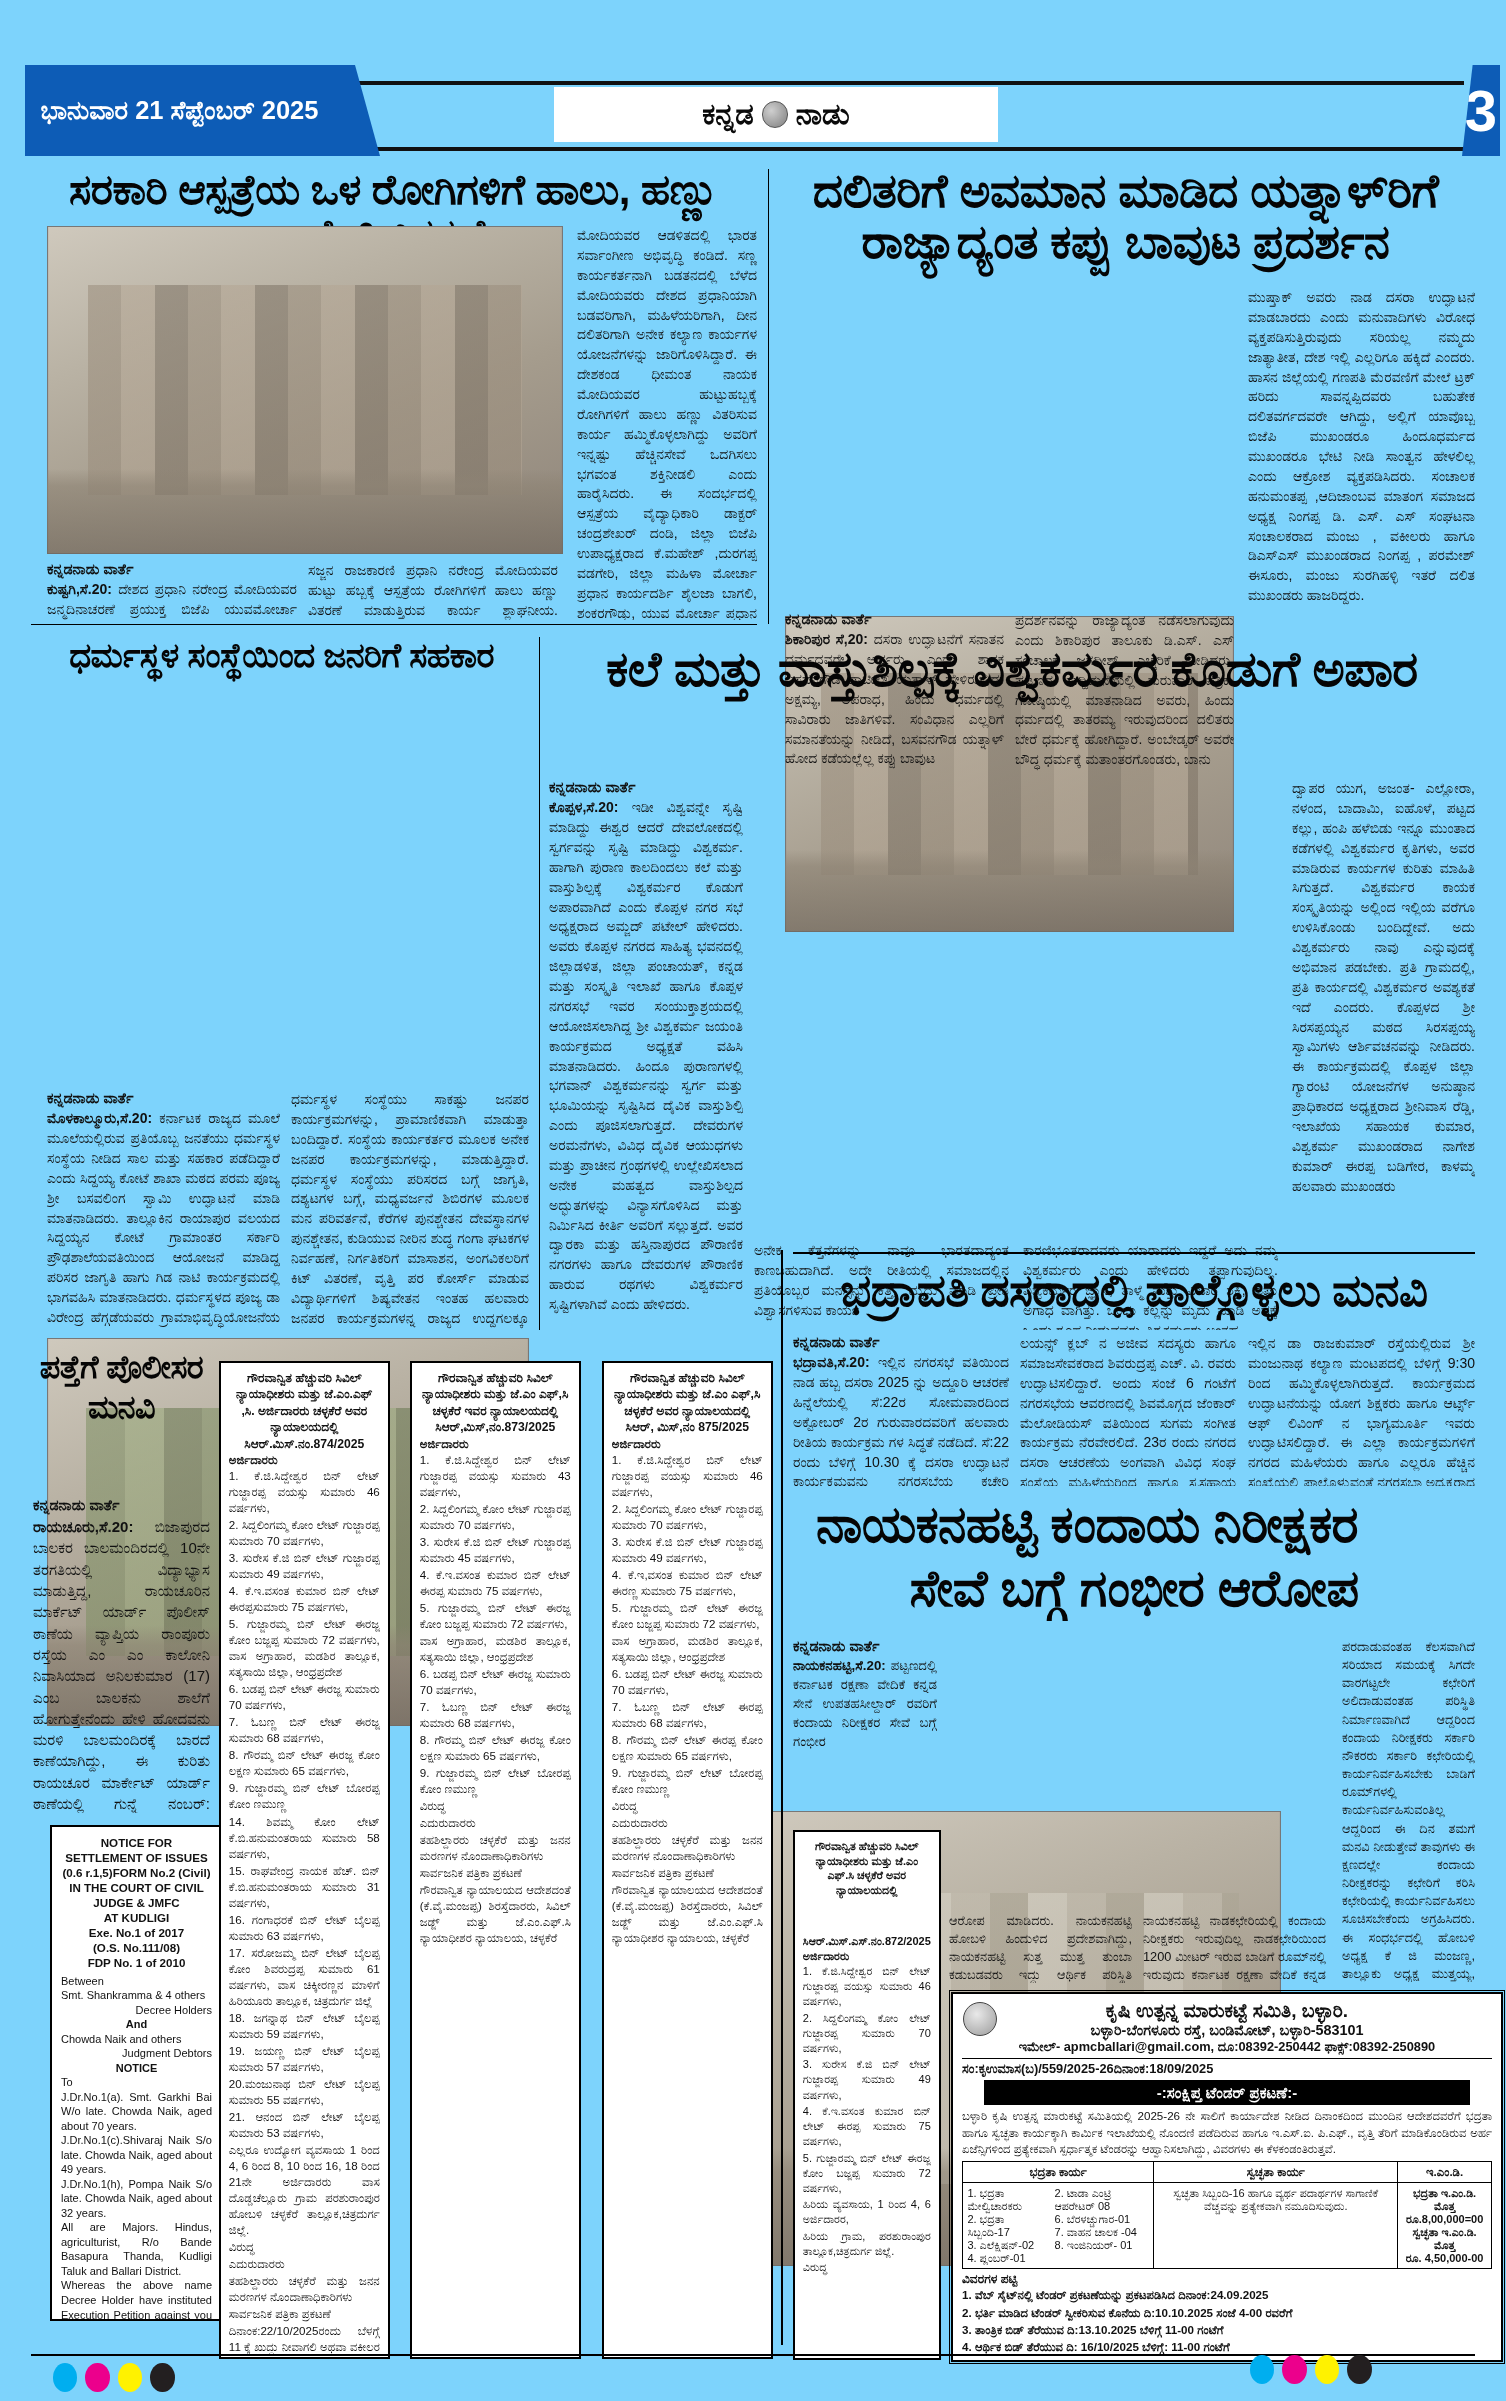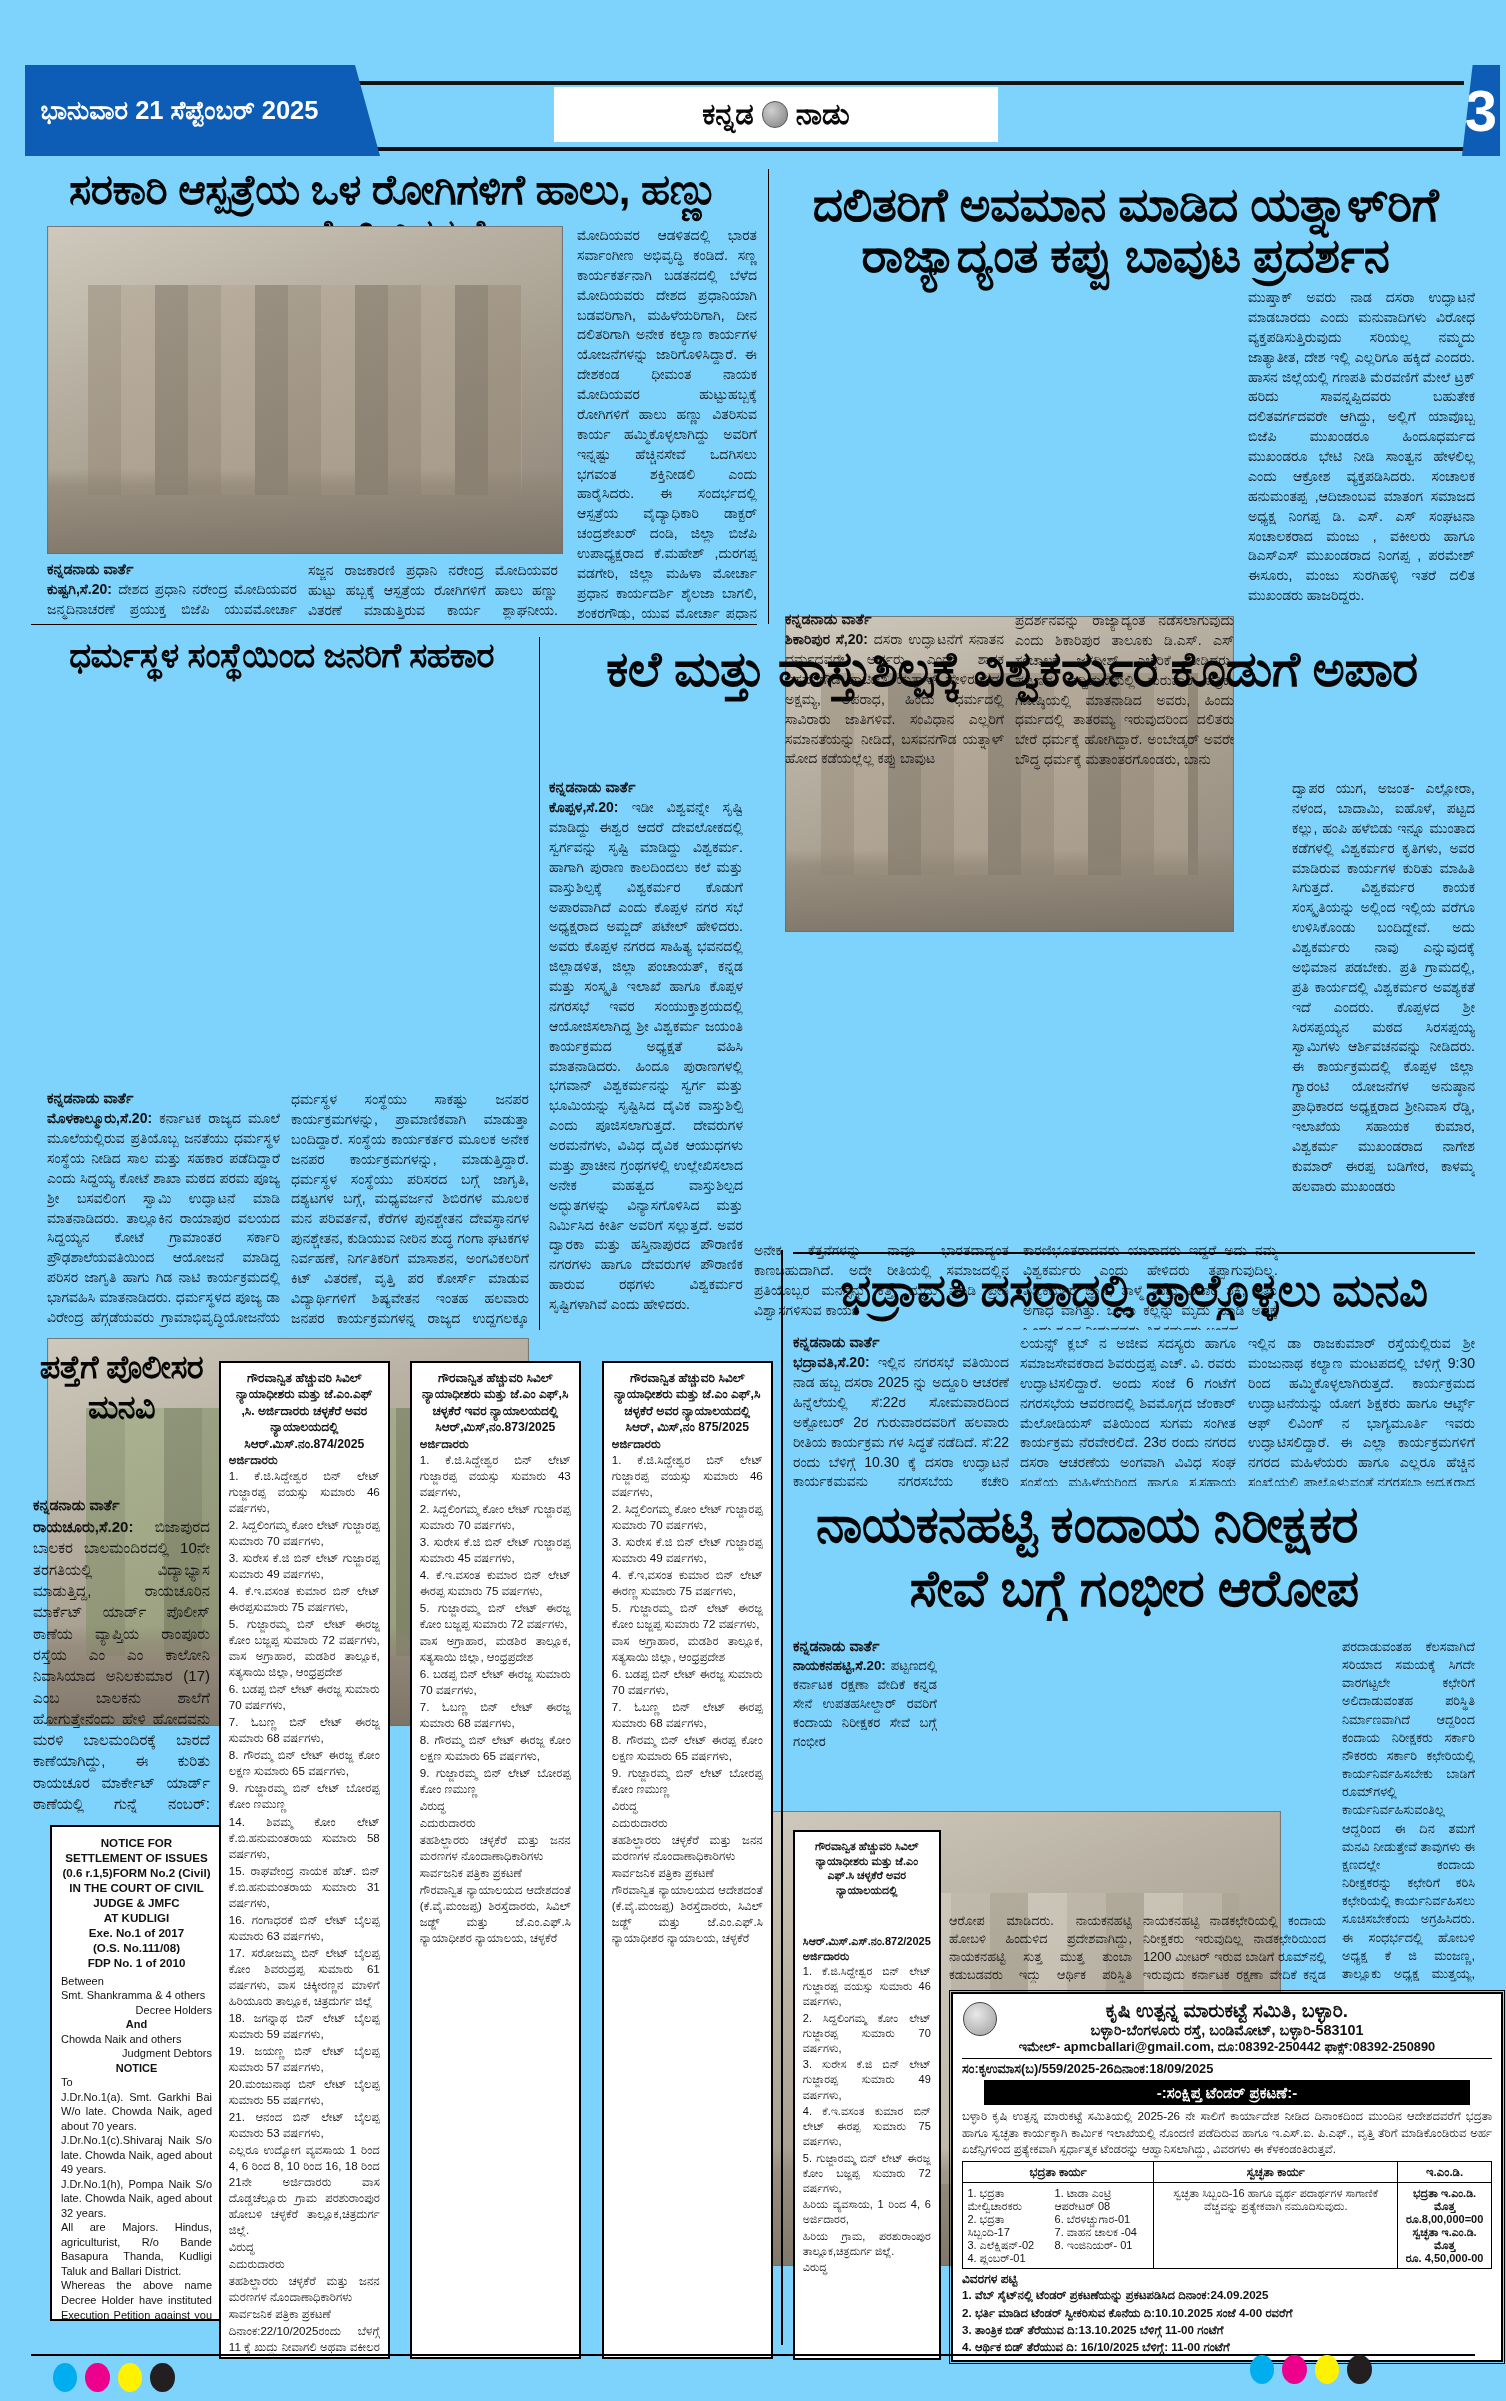--- a/index.html
+++ b/index.html
@@ -63,21 +63,21 @@
   <div class="abs bodytext" style="left:577px;top:226px;width:180px;height:394px;">ಮೋದಿಯವರ ಆಡಳಿತದಲ್ಲಿ ಭಾರತ ಸರ್ವಾಂಗೀಣ ಅಭಿವೃದ್ಧಿ ಕಂಡಿದೆ. ಸಣ್ಣ ಕಾರ್ಯಕರ್ತನಾಗಿ ಬಡತನದಲ್ಲಿ ಬೆಳೆದ ಮೋದಿಯವರು ದೇಶದ ಪ್ರಧಾನಿಯಾಗಿ ಬಡವರಿಗಾಗಿ, ಮಹಿಳೆಯರಿಗಾಗಿ, ದೀನ ದಲಿತರಿಗಾಗಿ ಅನೇಕ ಕಲ್ಯಾಣ ಕಾರ್ಯಗಳ ಯೋಜನೆಗಳನ್ನು ಜಾರಿಗೊಳಿಸಿದ್ದಾರೆ. ಈ ದೇಶಕಂಡ ಧೀಮಂತ ನಾಯಕ ಮೋದಿಯವರ ಹುಟ್ಟುಹಬ್ಬಕ್ಕೆ ರೋಗಿಗಳಿಗೆ ಹಾಲು ಹಣ್ಣು ವಿತರಿಸುವ ಕಾರ್ಯ ಹಮ್ಮಿಕೊಳ್ಳಲಾಗಿದ್ದು ಅವರಿಗೆ ಇನ್ನಷ್ಟು ಹೆಚ್ಚಿನಸೇವೆ ಒದಗಿಸಲು ಭಗವಂತ ಶಕ್ತಿನೀಡಲಿ ಎಂದು ಹಾರೈಸಿದರು. ಈ ಸಂದರ್ಭದಲ್ಲಿ ಆಸ್ಪತ್ರೆಯ ವೈದ್ಯಾಧಿಕಾರಿ ಡಾಕ್ಟರ್ ಚಂದ್ರಶೇಖರ್ ದಂಡಿ, ಜಿಲ್ಲಾ ಬಿಜೆಪಿ ಉಪಾಧ್ಯಕ್ಷರಾದ ಕೆ.ಮಹೇಶ್ ,ದುರಗಪ್ಪ ವಡಗೇರಿ, ಜಿಲ್ಲಾ ಮಹಿಳಾ ಮೋರ್ಚಾ ಪ್ರಧಾನ ಕಾರ್ಯದರ್ಶಿ ಶೈಲಜಾ ಬಾಗಲಿ, ಶಂಕರಗೌಡ್ರು, ಯುವ ಮೋರ್ಚಾ ಪ್ರಧಾನ ಕಾರ್ಯದರ್ಶಿ ವಿಜಯ್ ದೇಸಾಯಿ, ಮಾರುತಿ, ದೊಡ್ಡಬಸುವ ಸುಂಕದ ಹಾಗೂ ಪಕ್ಷದ ಪ್ರಮುಖರು, ಕಾರ್ಯಕರ್ತರು ಉಪಸ್ಥಿತರಿದ್ದರು.</div>
   <div class="abs" style="left:47px;top:561px;width:250px;height:62px;overflow:hidden;">
     <div class="byline">ಕನ್ನಡನಾಡು ವಾರ್ತೆ</div>
     <div class="bodytext"><b class="dateline">ಕುಷ್ಟಗಿ,ಸೆ.20:</b>
       <span>ದೇಶದ ಪ್ರಧಾನಿ ನರೇಂದ್ರ ಮೋದಿಯವರ ಜನ್ಮದಿನಾಚರಣೆ ಪ್ರಯುಕ್ತ ಬಿಜೆಪಿ ಯುವಮೋರ್ಚಾ ವತಿಯಿಂದ ಪಟ್ಟಣದ ಸರಕಾರಿ ಆಸ್ಪತ್ರೆಯ ಒಳ ರೋಗಿಗಳಿಗೆ ಶಾಸಕ ದೊಡ್ಡನಗೌಡ ಪಾಟೀಲ ಅವರಿಂದ ಹಾಲು ಹಣ್ಣು, ಬ್ರೆಡ್ ವಿತರಣೆ ಮಾಡಲಾಯಿತು. ಹಾಲು ಹಣ್ಣು ವಿತರಿಸಿ ನಂತರ ಮಾತನಾಡಿದ ಶಾಸಕರು, ಈ ದೇಶದ ಧೀಮಂತ ನಾಯಕ, ಅಭಿವೃದ್ಧಿಯ ಹರಿಕಾರ ಈ ನಾಡು ಕಂಡ</span></div>
   </div>
   <div class="abs bodytext" style="left:308px;top:561px;width:250px;height:62px;">ಸಜ್ಜನ ರಾಜಕಾರಣಿ ಪ್ರಧಾನಿ ನರೇಂದ್ರ ಮೋದಿಯವರ ಹುಟ್ಟು ಹಬ್ಬಕ್ಕೆ ಆಸ್ಪತ್ರೆಯ ರೋಗಿಗಳಿಗೆ ಹಾಲು ಹಣ್ಣು ವಿತರಣೆ ಮಾಡುತ್ತಿರುವ ಕಾರ್ಯ ಶ್ಲಾಘನೀಯ. ಮೋದಿಯವರ ನಾಯಕತ್ವದಲ್ಲಿ ಇಂದು ನಮ್ಮ ಭಾರತ ದೇಶ ಸುಭದ್ರ ಸ್ಥಿತಿಯಲ್ಲಿದೆ. ಭಾರತವು ಮೋದಿಯವರ ಸಮರ್ಥ ಆಡಳಿತದಿಂದ ವಿಶ್ವಗುರು ಆಗುವುದರಲ್ಲಿ ಸಂದೇಹವಿಲ್ಲ ಎಂದರು. ಯುವಮೋರ್ಚಾ ಅಧ್ಯಕ್ಷ ಉಮೇಶ್ ಯಾದವ್ ಮಾತನಾಡಿ ನಮ್ಮ ಪ್ರಧಾನಿ ನರೇಂದ್ರ</div>
 
   <div class="abs rule" style="left:768px;top:169px;width:1.1px;height:455px;"></div>
 
-  <div class="abs headline" style="left:776px;top:180px;width:699px;font-size:47px;">ದಲಿತರಿಗೆ ಅವಮಾನ ಮಾಡಿದ ಯತ್ನಾಳ್‌ರಿಗೆ ರಾಜ್ಯಾದ್ಯಂತ ಕಪ್ಪು ಬಾವುಟ ಪ್ರದರ್ಶನ</div>
+  <div class="abs headline" style="left:776px;top:166px;width:699px;font-size:47px;">ದಲಿತರಿಗೆ ಅವಮಾನ ಮಾಡಿದ ಯತ್ನಾಳ್‌ರಿಗೆ ರಾಜ್ಯಾದ್ಯಂತ ಕಪ್ಪು ಬಾವುಟ ಪ್ರದರ್ಶನ</div>
   <div class="abs photo" style="left:785px;top:288px;width:449px;height:316px;"></div>
   <div class="abs bodytext" style="left:1248px;top:288px;width:227px;height:898px;">ಮುಷ್ತಾಕ್ ಅವರು ನಾಡ ದಸರಾ ಉದ್ಘಾಟನೆ ಮಾಡಬಾರದು ಎಂದು ಮನುವಾದಿಗಳು ವಿರೋಧ ವ್ಯಕ್ತಪಡಿಸುತ್ತಿರುವುದು ಸರಿಯಲ್ಲ ನಮ್ಮದು ಜಾತ್ಯಾತೀತ, ದೇಶ ಇಲ್ಲಿ ಎಲ್ಲರಿಗೂ ಹಕ್ಕಿದೆ ಎಂದರು. ಹಾಸನ ಜಿಲ್ಲೆಯಲ್ಲಿ ಗಣಪತಿ ಮೆರವಣಿಗೆ ಮೇಲೆ ಟ್ರಕ್ ಹರಿದು ಸಾವನ್ನಪ್ಪಿದವರು ಬಹುತೇಕ ದಲಿತವರ್ಗದವರೇ ಆಗಿದ್ದು, ಅಲ್ಲಿಗೆ ಯಾವೊಬ್ಬ ಬಿಜೆಪಿ ಮುಖಂಡರೂ ಹಿಂದೂಧರ್ಮದ ಮುಖಂಡರೂ ಭೇಟಿ ನೀಡಿ ಸಾಂತ್ವನ ಹೇಳಲಿಲ್ಲ ಎಂದು ಆಕ್ರೋಶ ವ್ಯಕ್ತಪಡಿಸಿದರು. ಸಂಚಾಲಕ ಹನುಮಂತಪ್ಪ ,ಆದಿಜಾಂಬವ ಮಾತಂಗ ಸಮಾಜದ ಅಧ್ಯಕ್ಷ ನಿಂಗಪ್ಪ ಡಿ. ಎಸ್. ಎಸ್ ಸಂಘಟನಾ ಸಂಚಾಲಕರಾದ ಮಂಜು , ವಕೀಲರು ಹಾಗೂ ಡಿಎಸ್‌ಎಸ್ ಮುಖಂಡರಾದ ನಿಂಗಪ್ಪ , ಪರಮೇಶ್ ಈಸೂರು, ಮಂಜು ಸುರಗಿಹಳ್ಳಿ ಇತರೆ ದಲಿತ ಮುಖಂಡರು ಹಾಜರಿದ್ದರು.</div>
   <div class="abs" style="left:785px;top:611px;width:219px;height:576px;overflow:hidden;">
     <div class="byline">ಕನ್ನಡನಾಡು ವಾರ್ತೆ</div>
     <div class="bodytext"><b class="dateline">ಶಿಕಾರಿಪುರ ಸೆ,20:</b>
       <span>ದಸರಾ ಉದ್ಘಾಟನೆಗೆ ಸನಾತನ ಧರ್ಮದವರೇ ಅರ್ಹರು ಎಂದು ಶಾಸಕ ಬಸವನಗೌಡ ಪಾಟೀಲ್ ಯತ್ನಾಳ್ ಹೇಳಿರುವುದು ಅಕ್ಷಮ್ಯ, ಅಪರಾಧ, ಹಿಂದು ಧರ್ಮದಲ್ಲಿ ಸಾವಿರಾರು ಜಾತಿಗಳಿವೆ. ಸಂವಿಧಾನ ಎಲ್ಲರಿಗೆ ಸಮಾನತೆಯನ್ನು ನೀಡಿದೆ, ಬಸವನಗೌಡ ಯತ್ನಾಳ್ ಹೋದ ಕಡೆಯಲ್ಲೆಲ್ಲ ಕಪ್ಪು ಬಾವುಟ</span></div>
   </div>
   <div class="abs bodytext" style="left:1015px;top:611px;width:219px;height:576px;">ಪ್ರದರ್ಶನವನ್ನು ರಾಜ್ಯಾದ್ಯಂತ ನಡೆಸಲಾಗುವುದು ಎಂದು ಶಿಕಾರಿಪುರ ತಾಲೂಕು ಡಿ.ಎಸ್. ಎಸ್ ಸಂಚಾಲಕ ಜಗದೀಶ್ ಎಚ್ಚರಿಕೆ ನೀಡಿದರು. ಪಟ್ಟಣದ ಸುದ್ದಿಮನೆಯಲ್ಲಿ ಗುರುವಾರ ಪತ್ರಿಕಾ ಗೋಷ್ಠಿಯಲ್ಲಿ ಮಾತನಾಡಿದ ಅವರು, ಹಿಂದು ಧರ್ಮದಲ್ಲಿ ತಾತರಮ್ಯ ಇರುವುದರಿಂದ ದಲಿತರು ಬೇರೆ ಧರ್ಮಕ್ಕೆ ಹೋಗಿದ್ದಾರೆ. ಅಂಬೇಡ್ಕರ್ ಅವರೇ ಬೌದ್ಧ ಧರ್ಮಕ್ಕೆ ಮತಾಂತರಗೊಂಡರು, ಬಾನು</div>
 
   <div class="abs rule" style="left:30.5px;top:624px;width:726px;height:1.1px;"></div>
@@ -279,21 +279,21 @@
         <th>ಇ.ಎಂ.ಡಿ.</th>
       </tr>
       <tr>
         <td style="border-right:none;">
               <div>1. ಭದ್ರತಾ ಮೇಲ್ವಿಚಾರಕರು</div>
               <div>2. ಭದ್ರತಾ ಸಿಬ್ಬಂದಿ-17</div>
               <div>3. ಎಲೆಕ್ಷಿಷನ್-02</div>
               <div>4. ಪ್ಲಂಬರ್-01</div>
             </td>
         <td style="border-left:none;">
-              <div>1. ಟಾಡಾ ಎಂಟ್ರಿ ಆಪರೇಟರ್ 08</div>
+              <div>2. ಟಾಡಾ ಎಂಟ್ರಿ ಆಪರೇಟರ್ 08</div>
               <div>6. ಬೆರಳಚ್ಚುಗಾರ-01</div>
               <div>7. ವಾಹನ ಚಾಲಕ -04</div>
               <div>8. ಇಂಜಿನಿಯರ್- 01</div>
             </td>
         <td style="text-align:center;">ಸ್ವಚ್ಛತಾ ಸಿಬ್ಬಂದಿ-16 ಹಾಗೂ ವ್ಯರ್ಥ ಪದಾರ್ಥಗಳ ಸಾಗಾಣಿಕೆ ವೆಚ್ಚವನ್ನು ಪ್ರತ್ಯೇಕವಾಗಿ ನಮೂದಿಸುವುದು.</td>
         <td class="pre" style="text-align:center;font-weight:bold;">ಭದ್ರತಾ ಇ.ಎಂ.ಡಿ. ಮೊತ್ತ
 ರೂ.8,00,000=00
 ಸ್ವಚ್ಛತಾ ಇ.ಎಂ.ಡಿ. ಮೊತ್ತ
 ರೂ. 4,50,000-00</td>
       </tr>

